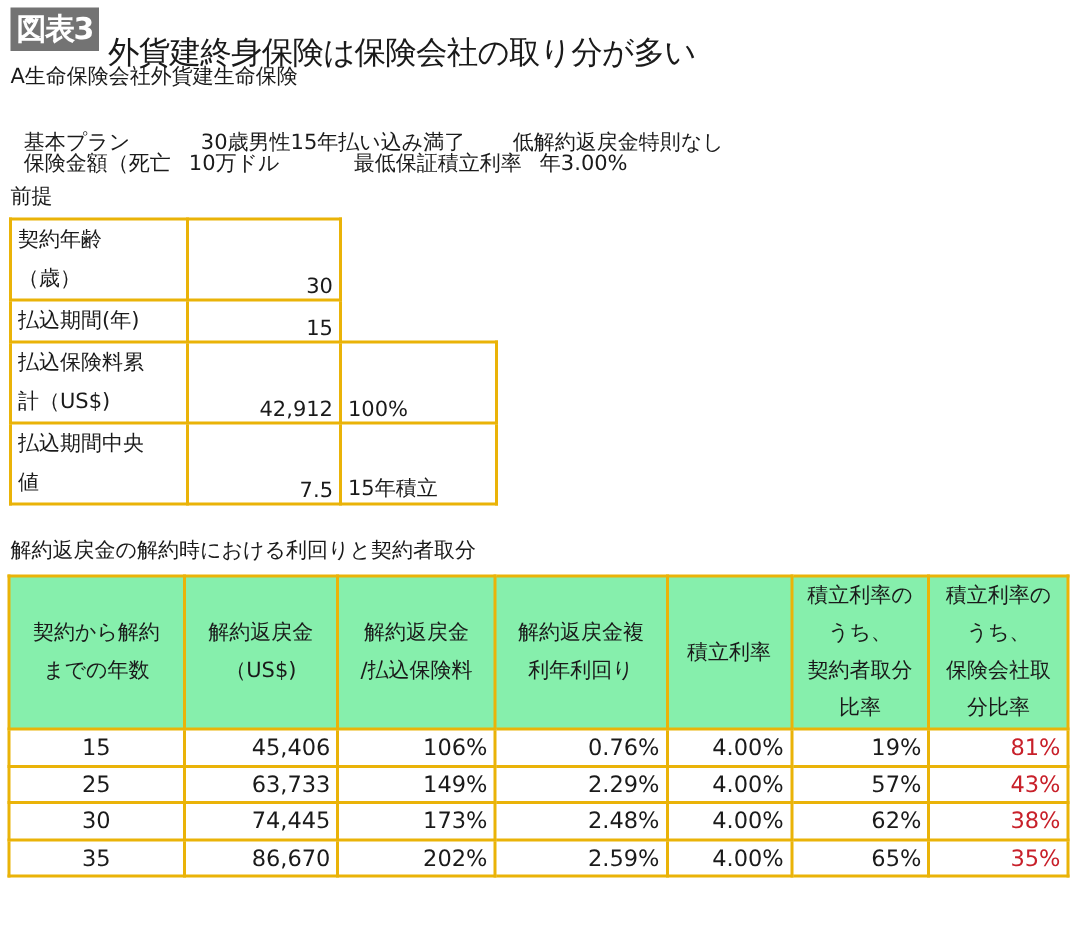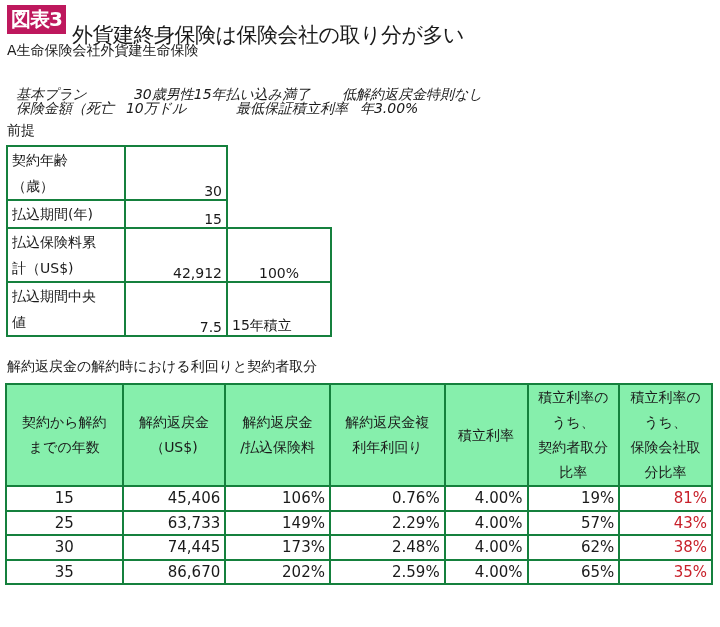--- a/index.html
+++ b/index.html
@@ -3,33 +3,33 @@
 <meta charset="utf-8">
 <style>
   html, body { margin: 0; padding: 0; background: #ffffff; }
   body {
     width: 720px; height: 627px; position: relative; overflow: hidden;
     font-family: "DejaVu Sans", "Liberation Sans", sans-serif;
     color: #1a1a1a;
   }
   .title-row { position: absolute; left: 7px; top: 4px; height: 30px; display: flex; align-items: center; }
   .badge {
-    background: #be185d; color: #fff; font-weight: bold; font-size: 20px;
+    background: #737373; color: #fff; font-weight: bold; font-size: 20px;
     height: 29px; line-height: 29px; padding: 0 4px; letter-spacing: -1px;
   }
   .title-text { font-size: 21px; margin-left: 6px; letter-spacing: -0.5px; margin-top: 32px; }
   .info-line { position: absolute; left: 7px; font-size: 14px; white-space: pre; }
-  .info-line .seg { display: inline-block; font-style: italic; }
+  .info-line .seg { display: inline-block; }
   table { border-collapse: collapse; position: absolute; }
-  td, th { border: 2px solid #15803d; padding: 0 4px; font-size: 14px; font-weight: normal; }
+  td, th { border: 2px solid #eab308; padding: 0 4px; font-size: 14px; font-weight: normal; }
   .premise { left: 6px; top: 145px; }
   .premise td { vertical-align: bottom; }
   .premise .lbl { width: 108px; text-align: left; line-height: 26px; vertical-align: top; }
   .premise .num { width: 92px; text-align: right; }
-  .premise .ext { width: 94px; text-align: center; }
+  .premise .ext { width: 94px; text-align: left; }
   .premise .ext.left { text-align: left; margin-top: 48px; }
   .premise td.blank { border: none; }
   .section-title { position: absolute; left: 7px; top: 358px; font-size: 14px; }
   .main { left: 5px; top: 383px; width: 708px; }
   .main th {
     background: #86efac; text-align: center; line-height: 25px; height: 100px;
     font-size: 14px; padding: 0 2px;
   }
   .main td { height: 22.5px; line-height: 22px; text-align: right; font-size: 15px; }
   .main td.c0 { text-align: center; }

